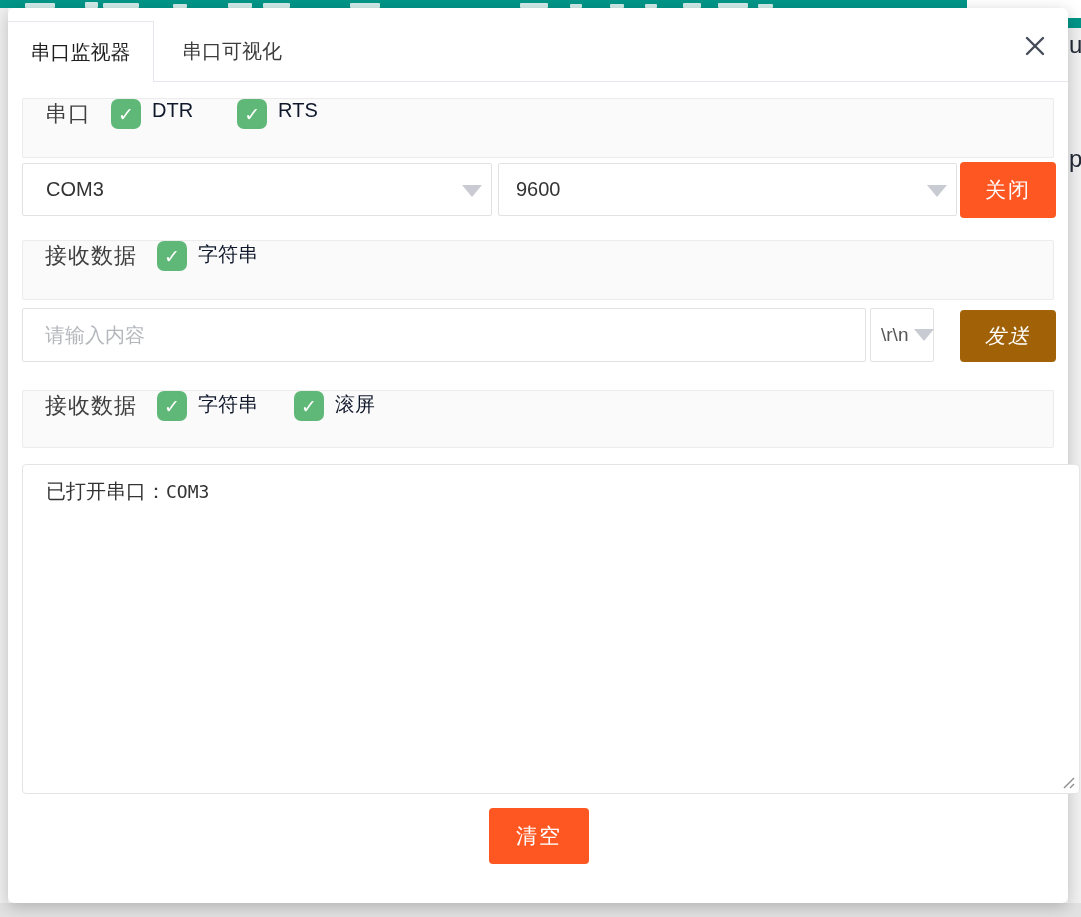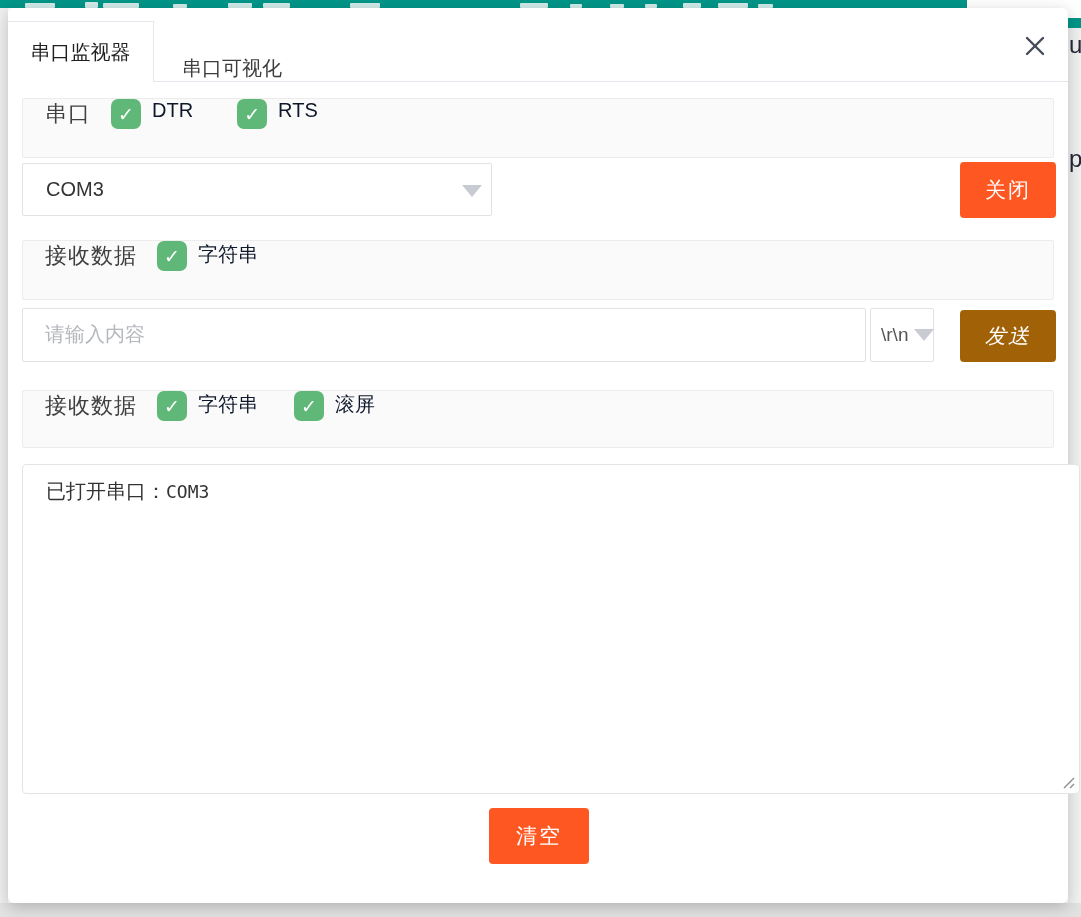--- a/index.html
+++ b/index.html
@@ -18,21 +18,21 @@
   .bg-bottom { position:absolute; left:0; top:903px; width:1081px; height:14px; background:#e2e2e2; }
 
   
   .modal { position:absolute; left:8px; top:8px; width:1060px; height:895px; background:#ffffff;
            border-radius:6px; box-shadow:0 4px 16px rgba(0,0,0,.22); }
 
   
   .tab { position:absolute; top:13px; height:61px; display:flex; align-items:center; justify-content:center;
          font-size:20px; color:#3c3c3c; cursor:pointer; background:#fff; }
   .tab.active { left:0; width:146px; border-top:1px solid #e4e7ed; border-right:1px solid #e4e7ed; color:#1f1f1f; }
-  .tab.inactive { left:146px; width:156px;align-items:flex-end; }
+  .tab.inactive { left:146px; width:156px; }
   .tabline { position:absolute; left:146px; top:73px; width:914px; height:1px; background:#e4e7ed; }
 
   .close-btn { position:absolute; left:1008px; top:20px; width:38px; height:36px; background:transparent; border:none;
                display:flex; align-items:center; justify-content:center; cursor:pointer; }
 
   
   .sec-header { position:absolute; left:14px; width:1032px; background:#fafafa; border:1px solid #ececec;
                 border-radius:2px; display:flex; align-items:flex-start; padding-left:22px; }
   .sec-title { font-size:22px; color:#3f3f3f; letter-spacing:1px; }
   .cb { width:30px; height:30px; border-radius:7px; background:#5fb878; color:#fff; display:flex;
@@ -48,21 +48,21 @@
   .caret.right-abs { position:absolute; right:9px; top:21px; }
 
   .btn { position:absolute; border:none; border-radius:4px; color:#fff; font-size:21px;
          font-family:inherit; cursor:pointer; letter-spacing:2px; }
   .btn.orange { background:#ff5722; }
   .btn.blue { background:#a16207;font-style:italic; }
 
   .inputbox { position:absolute; left:14px; top:300px; width:844px; height:54px; background:#fff;
               border:1px solid #e2e2e2; border-radius:2px; }
   .inputbox input { width:100%; height:100%; border:none; outline:none; padding:0 20px 0 22px;
-                    font-size:20px; color:#333; font-family:Liberation Mono, monospace; background:transparent; }
+                    font-size:20px; color:#333; font-family:Liberation Sans, sans-serif; background:transparent; }
   .inputbox input::placeholder { color:#b4b7bc; opacity:1; }
 
   
   .output { position:absolute; left:14px; top:456px; width:1058px; height:330px; background:#fff;
             border:1px solid #e4e4e4; border-radius:4px; padding:13px 0 0 23px; overflow:hidden; }
   .output .line { white-space:pre; }
   .out-prefix { font-size:20px; color:#333; }
   .out-value { font-size:18px; color:#333; font-family:"DejaVu Sans Mono","Liberation Mono",monospace; }
   .resize-handle { position:absolute; right:3px; bottom:3px; cursor:nwse-resize; }
 </style>
@@ -122,20 +122,24 @@
       <span class="cb" style="margin-left:44px">
         <span>✓</span>
       </span>
       <span class="cb-label">RTS</span>
     </div>
 
     <div class="selectbox" style="left:14px;top:155px;width:470px;padding-left:23px">
       <span class="val">COM3</span>
       <span class="caret right-abs"></span>
     </div>
+    <div class="selectbox" style="left:490px;top:155px;width:459px;padding-left:17px">
+      <span class="val">9600</span>
+      <span class="caret right-abs"></span>
+    </div>
     <button class="btn orange" style="left:952px;top:154px;width:96px;height:56px">关闭</button>
 
     <div class="sec-header" style="top:232px;height:60px">
       <span class="sec-title">接收数据</span>
       <span class="cb" style="margin-left:20px">
         <span>✓</span>
       </span>
       <span class="cb-label">字符串</span>
     </div>
 

